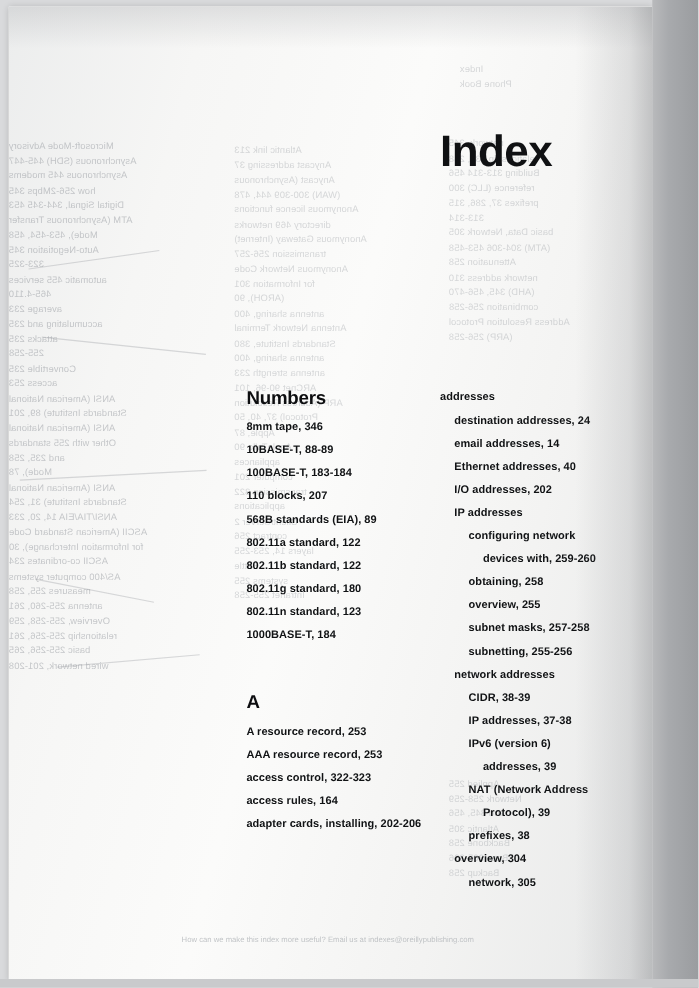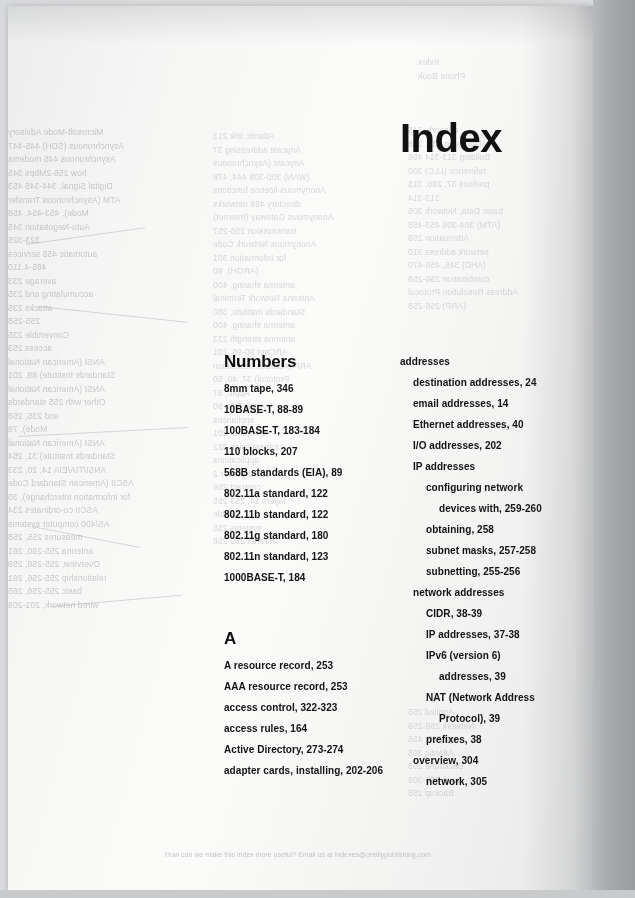--- a/index.html
+++ b/index.html
@@ -282,34 +282,34 @@
         <div class="entry">802.11b standard, 122</div>
         <div class="entry">802.11g standard, 180</div>
         <div class="entry">802.11n standard, 123</div>
         <div class="entry">1000BASE-T, 184</div>
 
         <div class="sec-head gap">A</div>
         <div class="entry">A resource record, 253</div>
         <div class="entry">AAA resource record, 253</div>
         <div class="entry">access control, 322-323</div>
         <div class="entry">access rules, 164</div>
-        <div class="entry">Active Directory, 273-274</div>
         <div class="entry">adapter cards, installing, 202-206</div>
       </div>
 
       <div class="col" id="col-right">
         <div class="entry">addresses</div>
         <div class="entry lvl1">destination addresses, 24</div>
         <div class="entry lvl1">email addresses, 14</div>
         <div class="entry lvl1">Ethernet addresses, 40</div>
         <div class="entry lvl1">I/O addresses, 202</div>
         <div class="entry lvl1">IP addresses</div>
         <div class="entry lvl2">configuring network</div>
         <div class="entry cont2">devices with, 259-260</div>
         <div class="entry lvl2">obtaining, 258</div>
+        <div class="entry lvl2">overview, 255</div>
         <div class="entry lvl2">subnet masks, 257-258</div>
         <div class="entry lvl2">subnetting, 255-256</div>
         <div class="entry lvl1">network addresses</div>
         <div class="entry lvl2">CIDR, 38-39</div>
         <div class="entry lvl2">IP addresses, 37-38</div>
         <div class="entry lvl2">IPv6 (version 6)</div>
         <div class="entry cont2">addresses, 39</div>
         <div class="entry lvl2">NAT (Network Address</div>
         <div class="entry cont2">Protocol), 39</div>
         <div class="entry lvl2">prefixes, 38</div>

